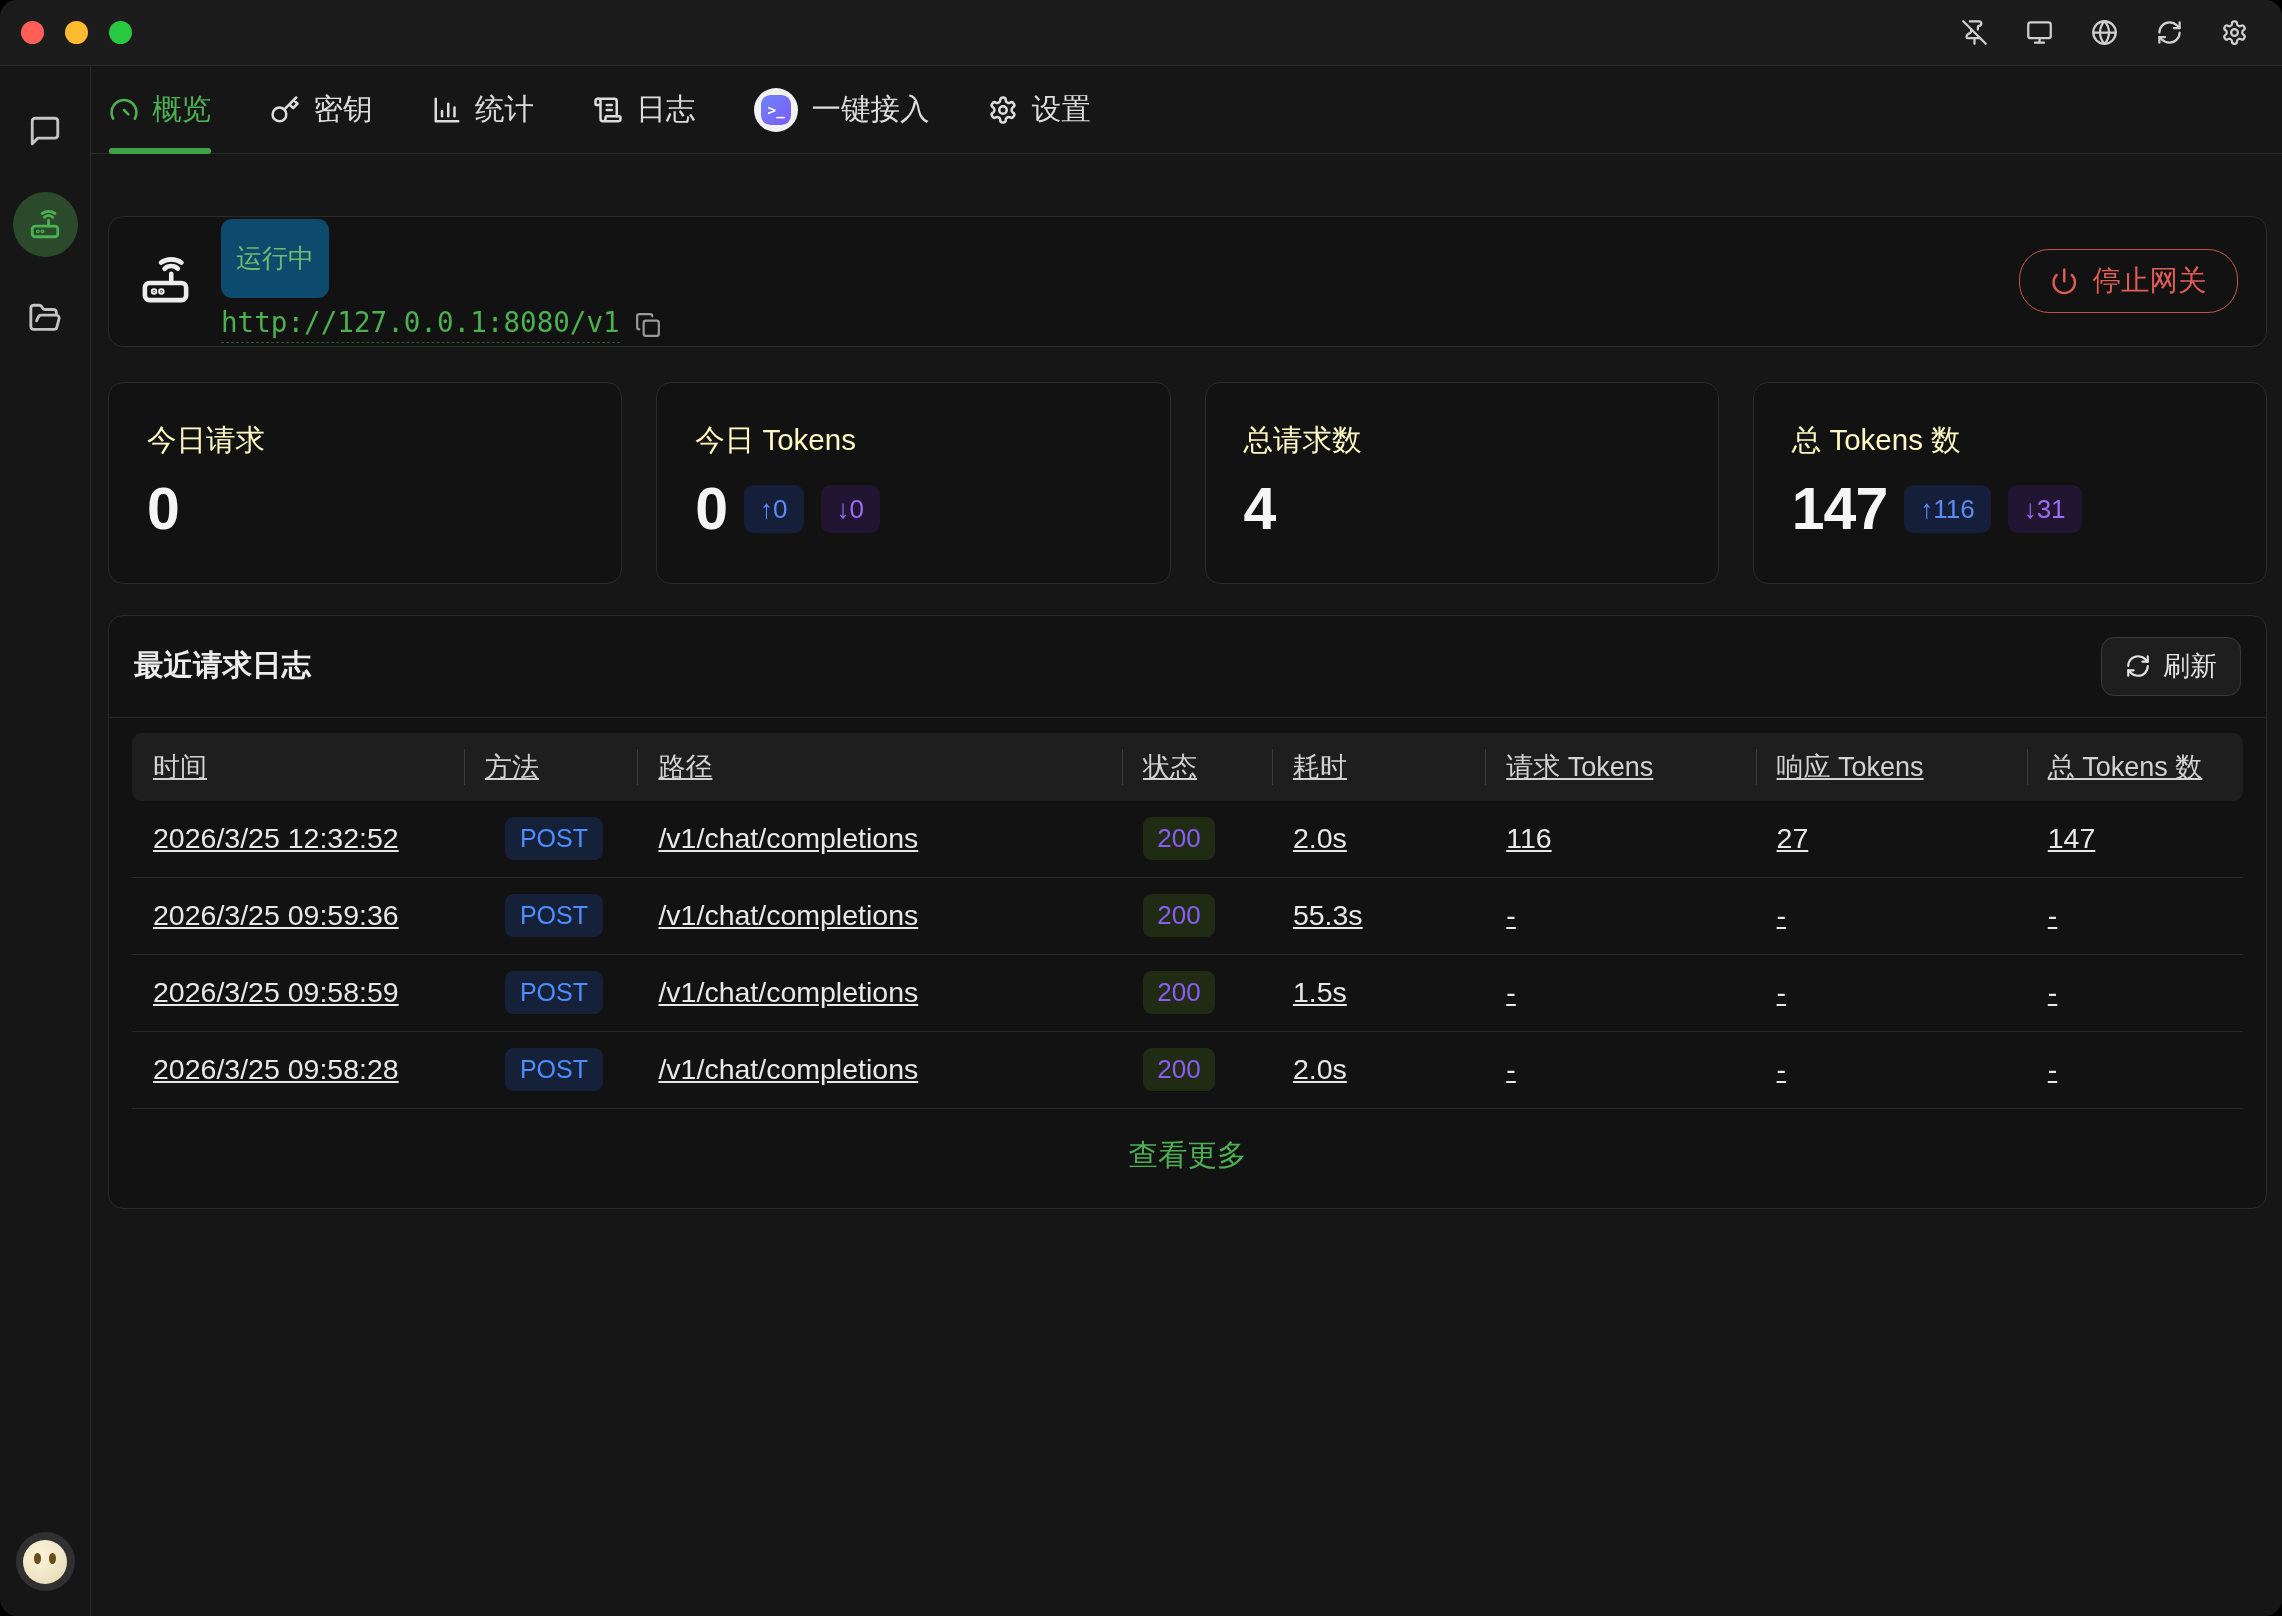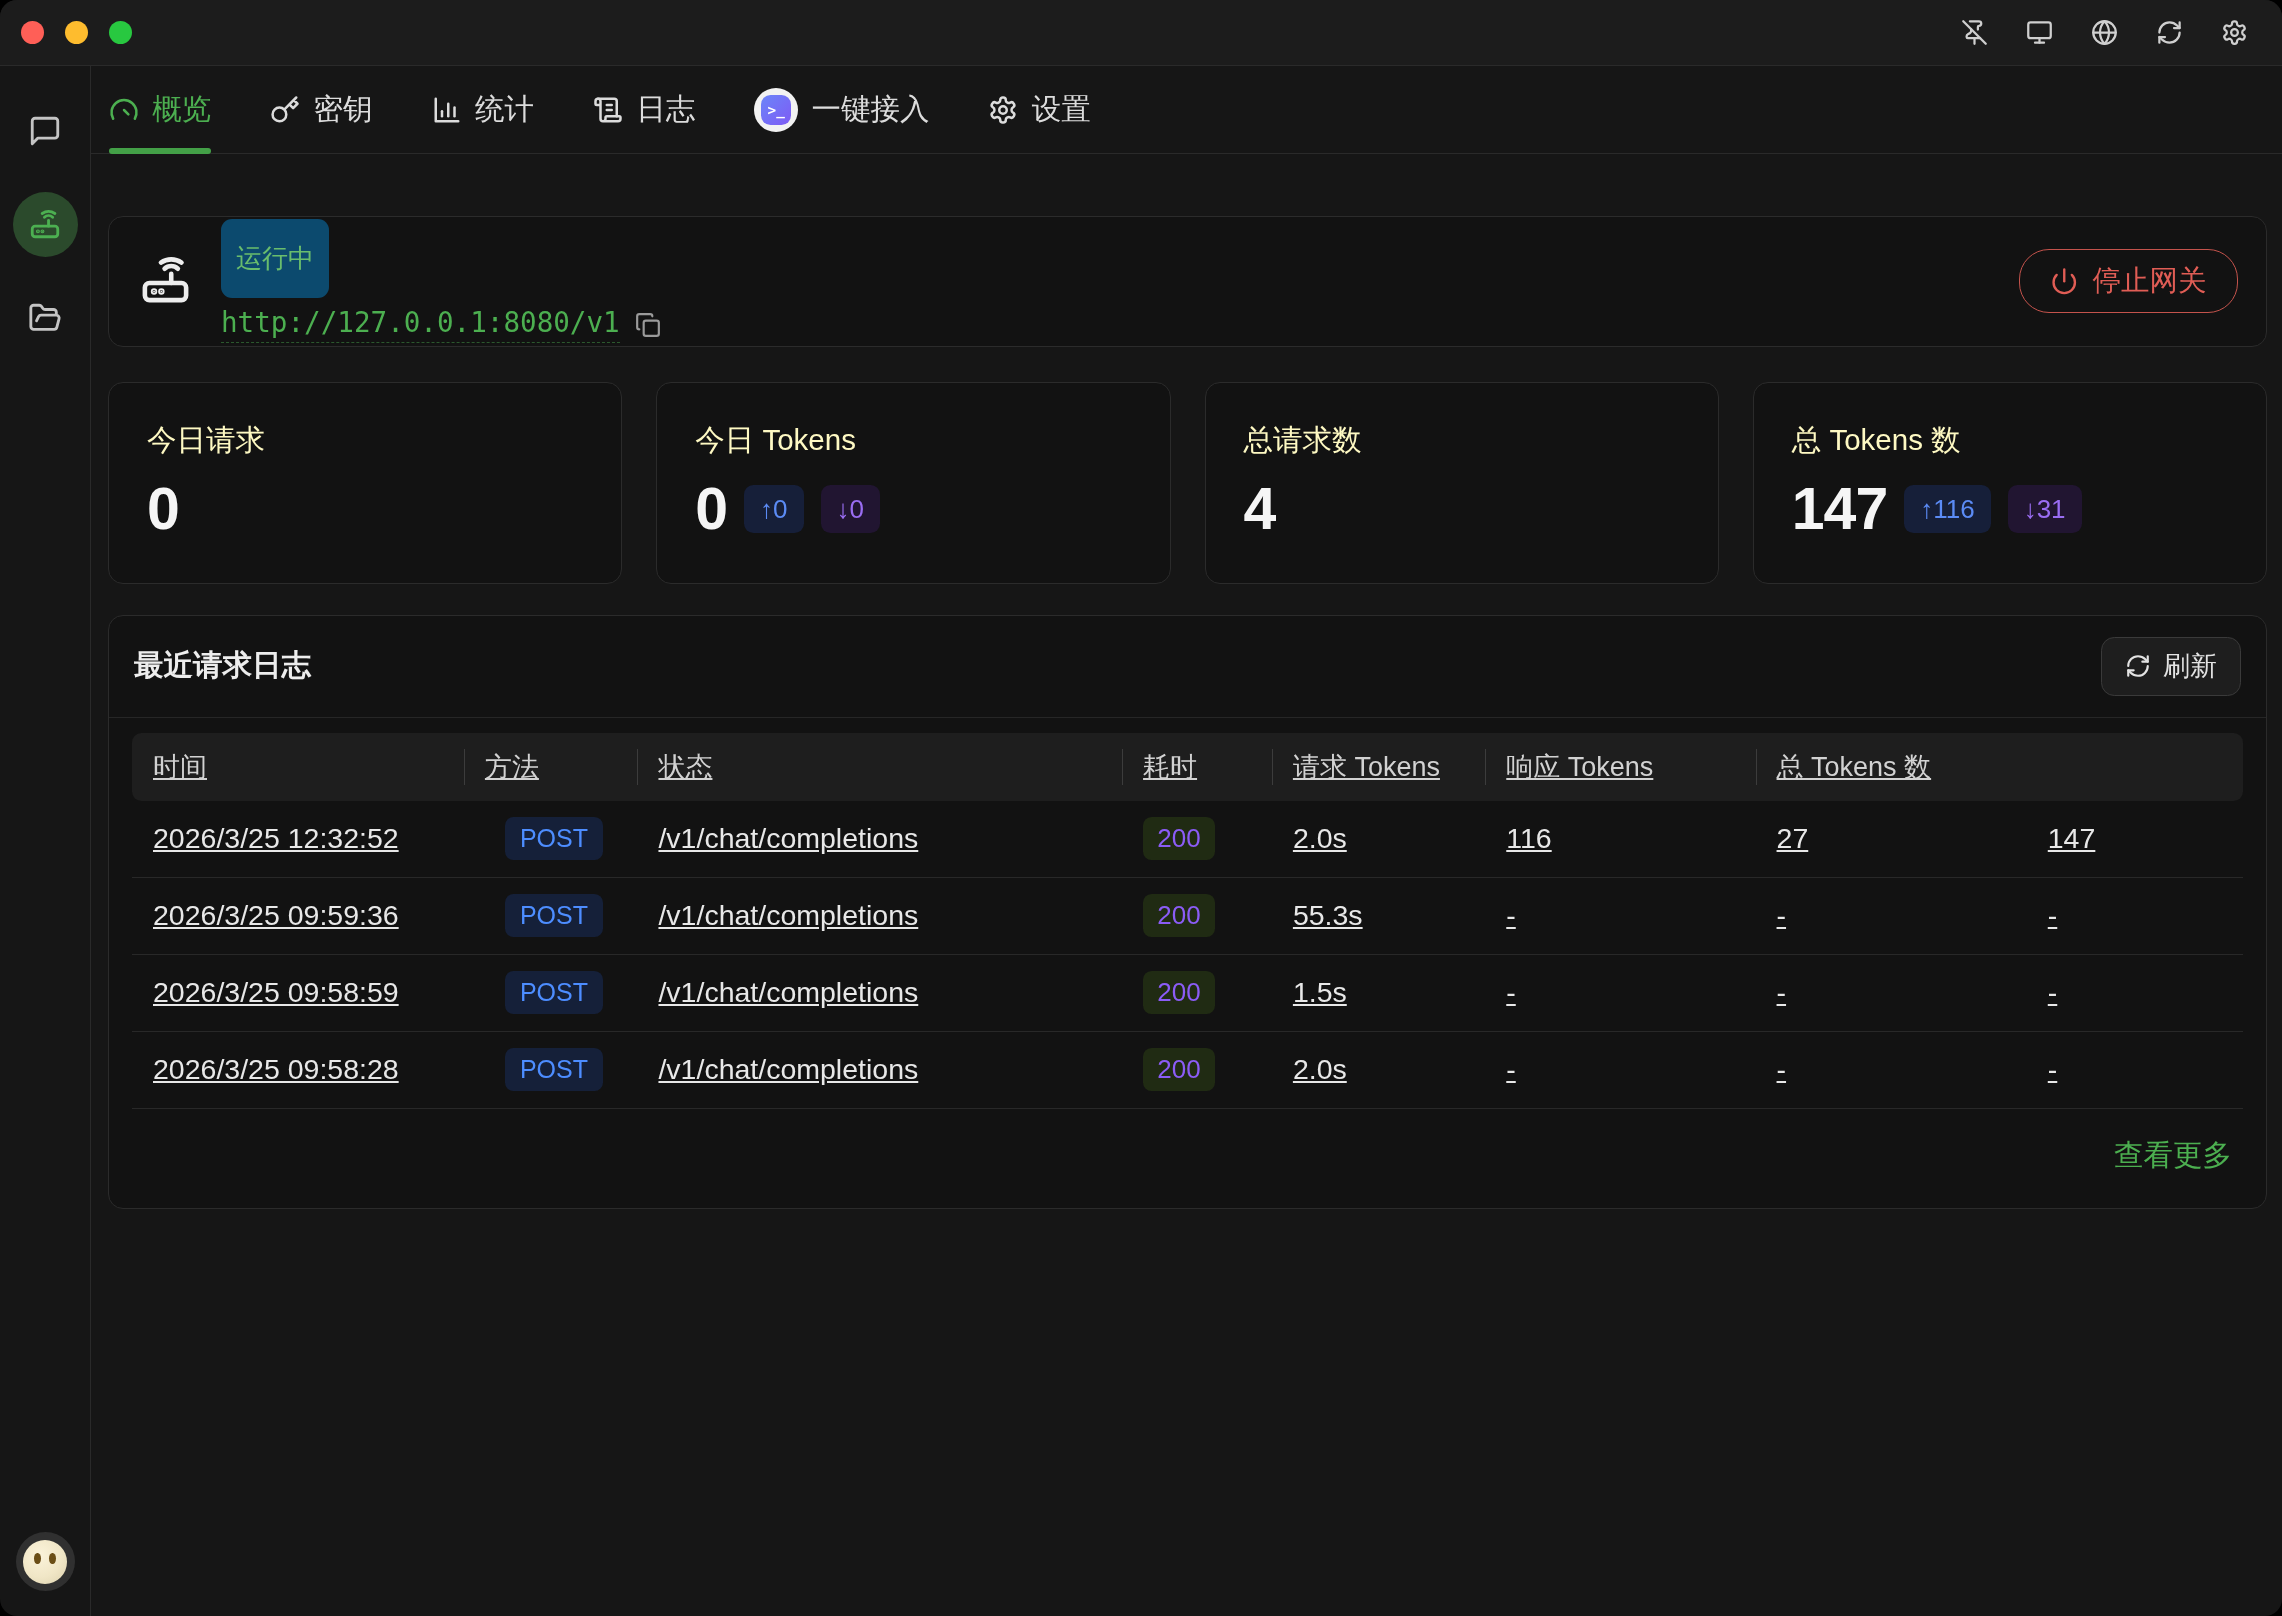--- a/index.html
+++ b/index.html
@@ -74,21 +74,21 @@
   .refresh-btn svg { width:26px; height:26px; }
   .table { padding:15px 23px 0; }
   .thead, .trow { display:grid; grid-template-columns:350fr 183fr 511fr 158fr 225fr 285fr 286fr 228fr; align-items:center;text-decoration:underline; }
   .thead { background:#1e1e1e; border-radius:9.5px; height:68px; font-size:27px; color:#d2d2d2; }
   .th { padding-left:21px; position:relative; }
   .th + .th::before { content:""; position:absolute; left:0; top:50%; transform:translateY(-50%); width:1px; height:36px; background:#3c3c3c; }
   .trow { height:77px; border-bottom:1px solid #282828; font-size:28.5px; color:#e8e8e8; }
   .td { padding-left:21px; }
   .badge-post { display:inline-block; font-size:25px; color:#4d8dff; background:#152039; border-radius:8.6px; padding:6.7px 15px;margin-left:20px; }
   .badge-200 { display:inline-block; font-size:26px; color:#8b5cf6; background:#202b13; border-radius:8.6px; padding:5.7px 14.3px; }
-  .logs-footer { display:flex; justify-content:flex-end; padding:27px 34px 32px; }
+  .logs-footer { display:flex; justify-content:center; padding:27px 34px 32px; }
   .view-more { color:#4caf50; font-size:29.5px; text-decoration:none; cursor:pointer; }
 </style>
 </head>
 <body>
 
 <svg width="0" height="0" style="position:absolute">
   <defs>
     <g id="i-pin-off" fill="none" stroke="currentColor" stroke-width="2" stroke-linecap="round" stroke-linejoin="round">
       <path d="M12 17v5"></path>
         <path d="M15 9.34V7a1 1 0 0 1 1-1 2 2 0 0 0 0-4H7.89"></path>
@@ -319,20 +319,21 @@
                   <use href="#i-refresh"></use>
                 </svg>
               <span>刷新</span>
             </button>
           </div>
 
           <div class="table">
             <div class="thead">
               <div class="th">时间</div>
               <div class="th">方法</div>
+              <div class="th">路径</div>
               <div class="th">状态</div>
               <div class="th">耗时</div>
               <div class="th">请求 Tokens</div>
               <div class="th">响应 Tokens</div>
               <div class="th">总 Tokens 数</div>
             </div>
 
             <div class="trow">
               <div class="td">2026/3/25 12:32:52</div>
               <div class="td"><span class="badge-post">POST</span></div>

